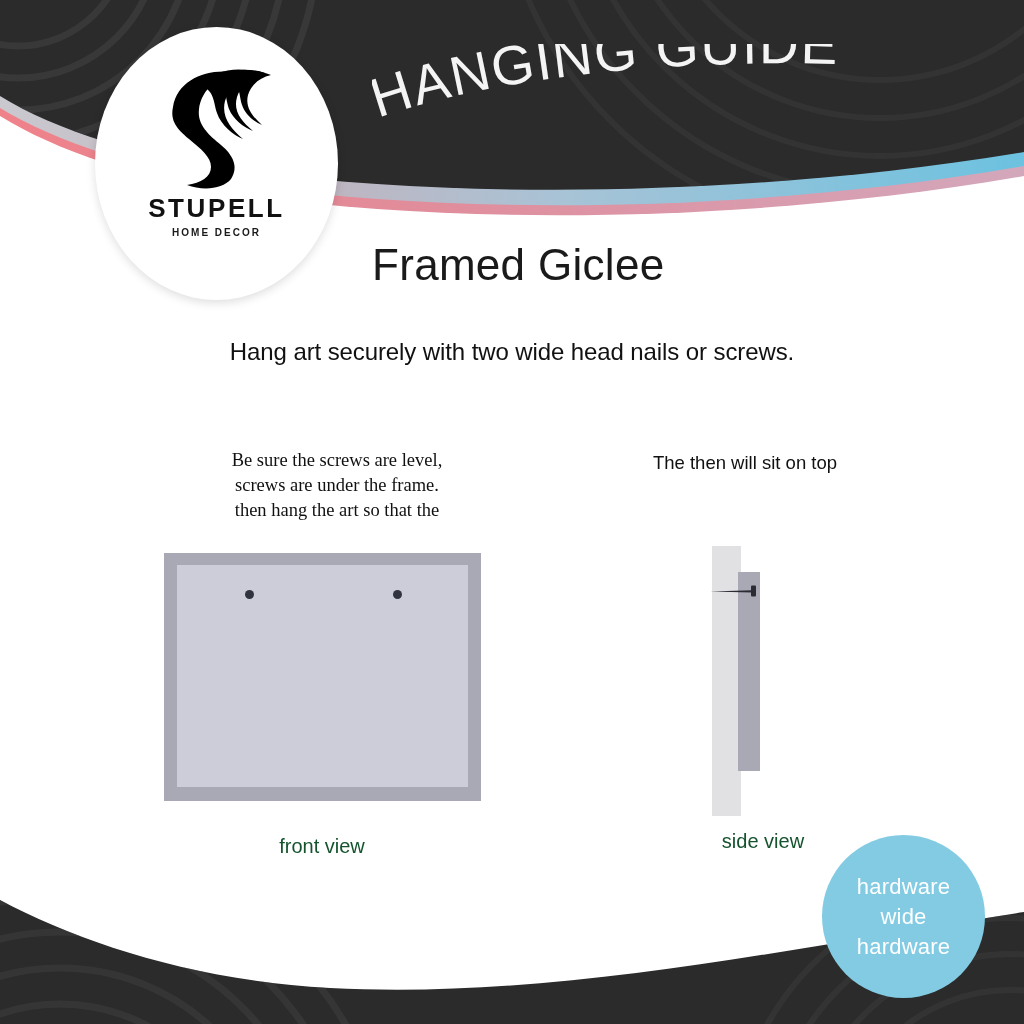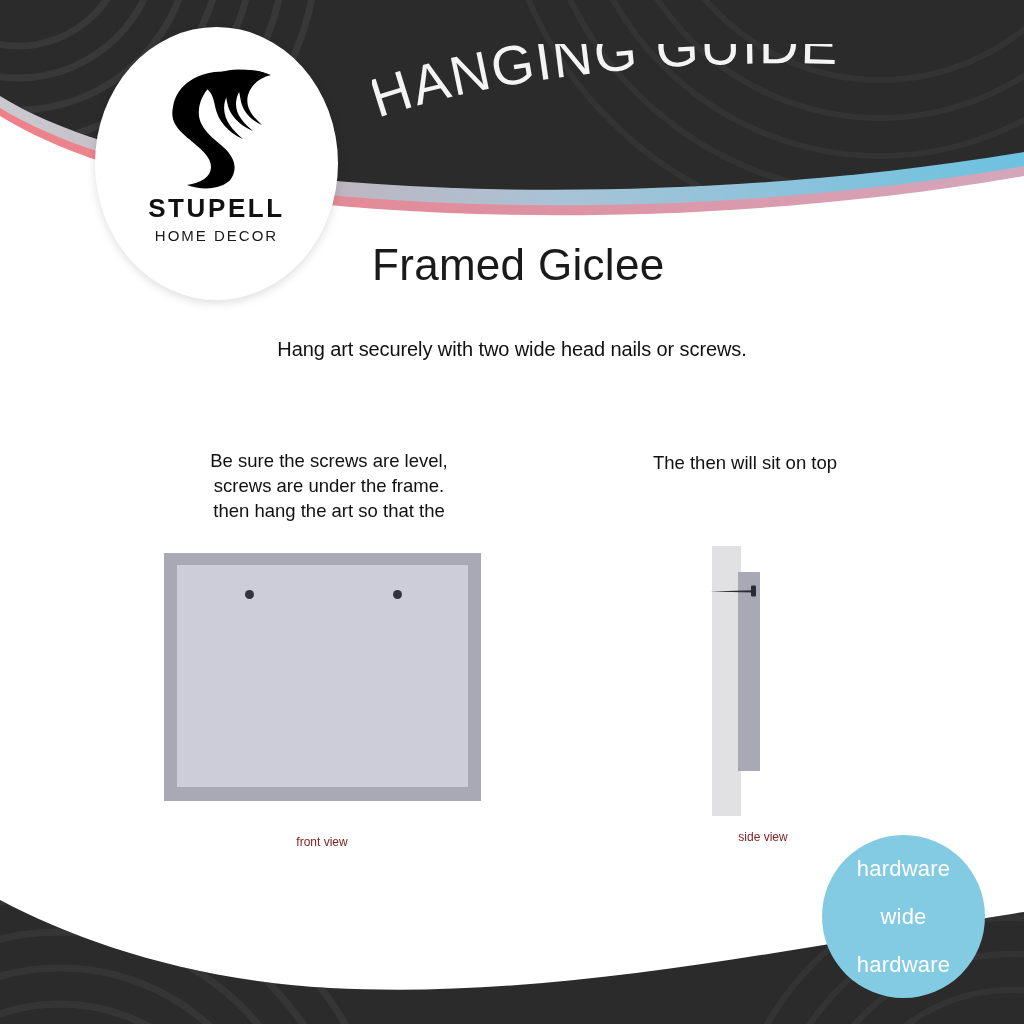--- a/index.html
+++ b/index.html
@@ -54,24 +54,24 @@
   }
   #logo-wordmark {
     font-size: 26px;
     letter-spacing: 2.6px;
     color: #111111;
     font-weight: 700;
     margin-top: 4px;
     line-height: 1;
   }
   #logo-subwordmark {
-    font-size: 15px;
+    font-size: 10px;
     letter-spacing: 2.0px;
     color: #1a1a1a;
-    font-weight: 400;
+    font-weight: 700;
     margin-top: 7px;
     line-height: 1;
   }
 
   
   #header-title {
     position: absolute;
     left: 372px;
     top: 44px;
     width: 510px;
@@ -92,41 +92,42 @@
     z-index: 12;
   }
 
   
   #main-instruction {
     position: absolute;
     left: 0;
     top: 338px;
     width: 1024px;
     text-align: center;
-    font-size: 20px;
+    font-size: 24px;
     color: #111111;
     font-weight: 400;
     letter-spacing: -0.1px;
     z-index: 12;
   }
 
   
   .caption {
     position: absolute;
     text-align: center;
     font-size: 18.5px;
     line-height: 25px;
     color: #111111;
     font-weight: 400;
     z-index: 12;
   }
   #caption-front {
-    left: 164px;
+    left: 172px;
     top: 448px;
     width: 330px;
+    font-family: Liberation Serif, serif;
   }
   #caption-side {
     left: 595px;
     top: 450px;
     width: 300px;
   }
 
   
   #front-view-diagram {
     position: absolute;
@@ -185,43 +186,42 @@
     left: 0px;
     top: 38px;
     width: 56px;
     height: 14px;
   }
 
   
   .view-label {
     position: absolute;
     text-align: center;
-    font-size: 12px;
-    color: #7f1d1d;
+    font-size: 20px;
+    color: #14532d;
     font-weight: 400;
     z-index: 12;
   }
   #label-front { left: 163px; top: 835px; width: 318px; }
   #label-side  { left: 663px; top: 830px; width: 200px; }
 
   
   #hardware-badge {
     position: absolute;
     left: 822px;
     top: 835px;
     width: 163px;
     height: 163px;
     border-radius: 50%;
     background: #82cbe3;
     display: flex;
     flex-direction: column;
     align-items: center;
     justify-content: center;
     z-index: 30;
-    gap: 18px;
   }
   #hardware-badge span {
     display: block;
     color: #ffffff;
     font-size: 22px;
     line-height: 30px;
     font-weight: 400;
     text-align: center;
     letter-spacing: 0.2px;
   }

